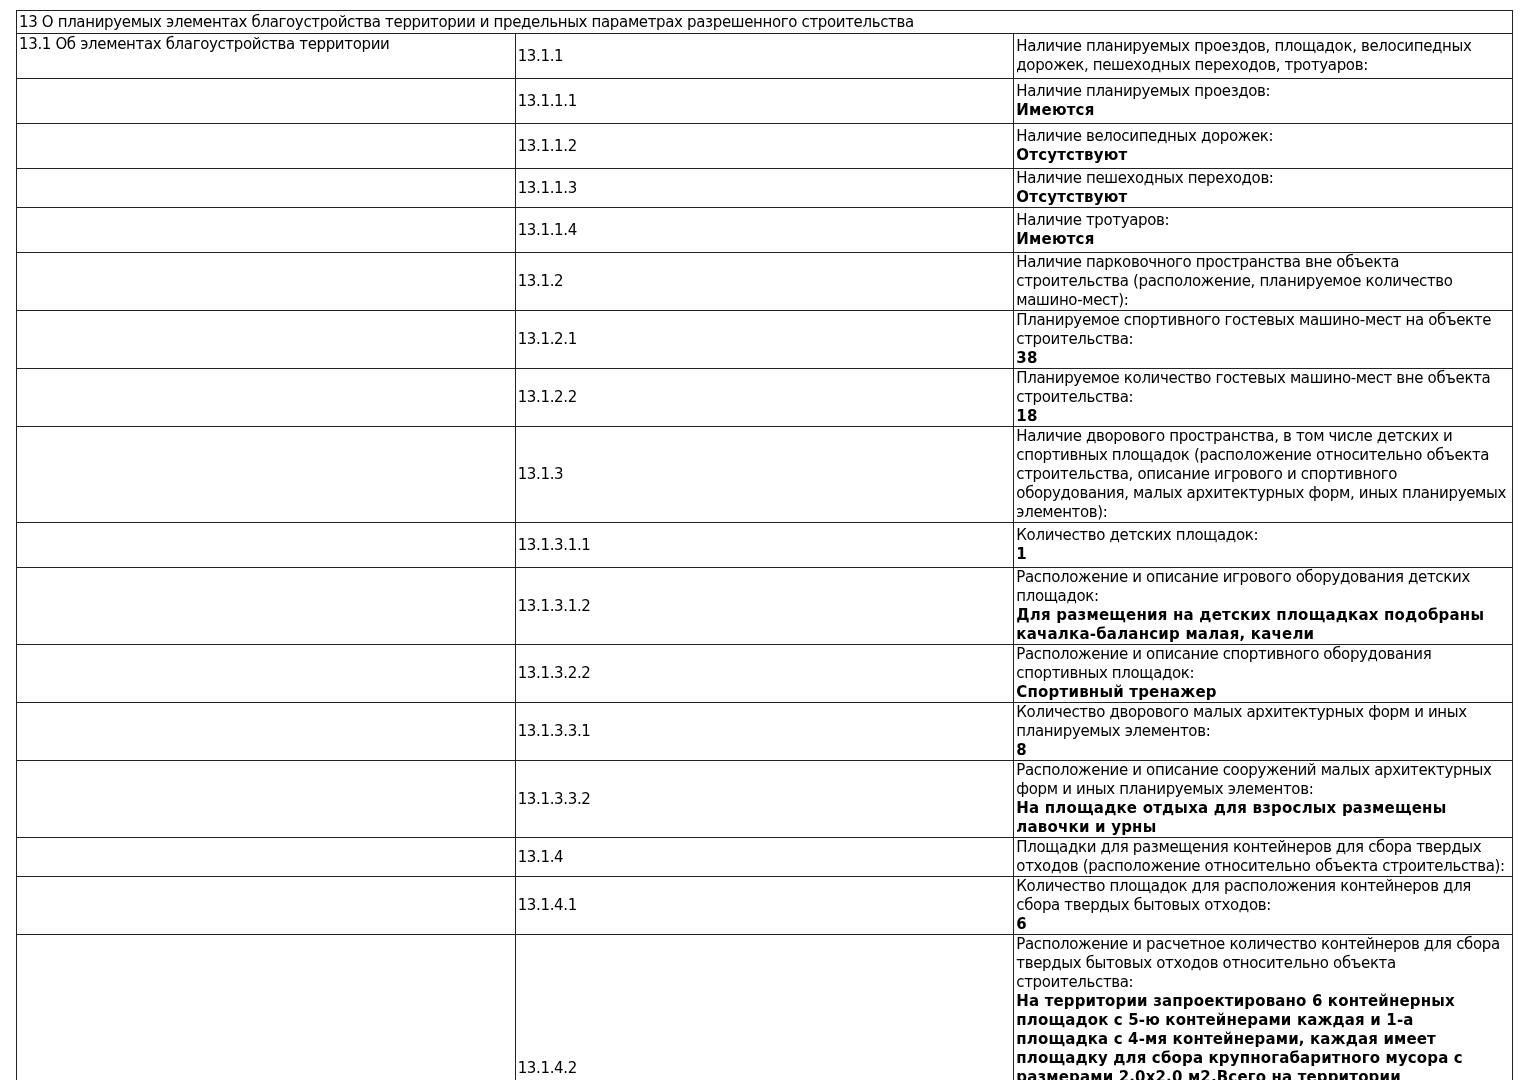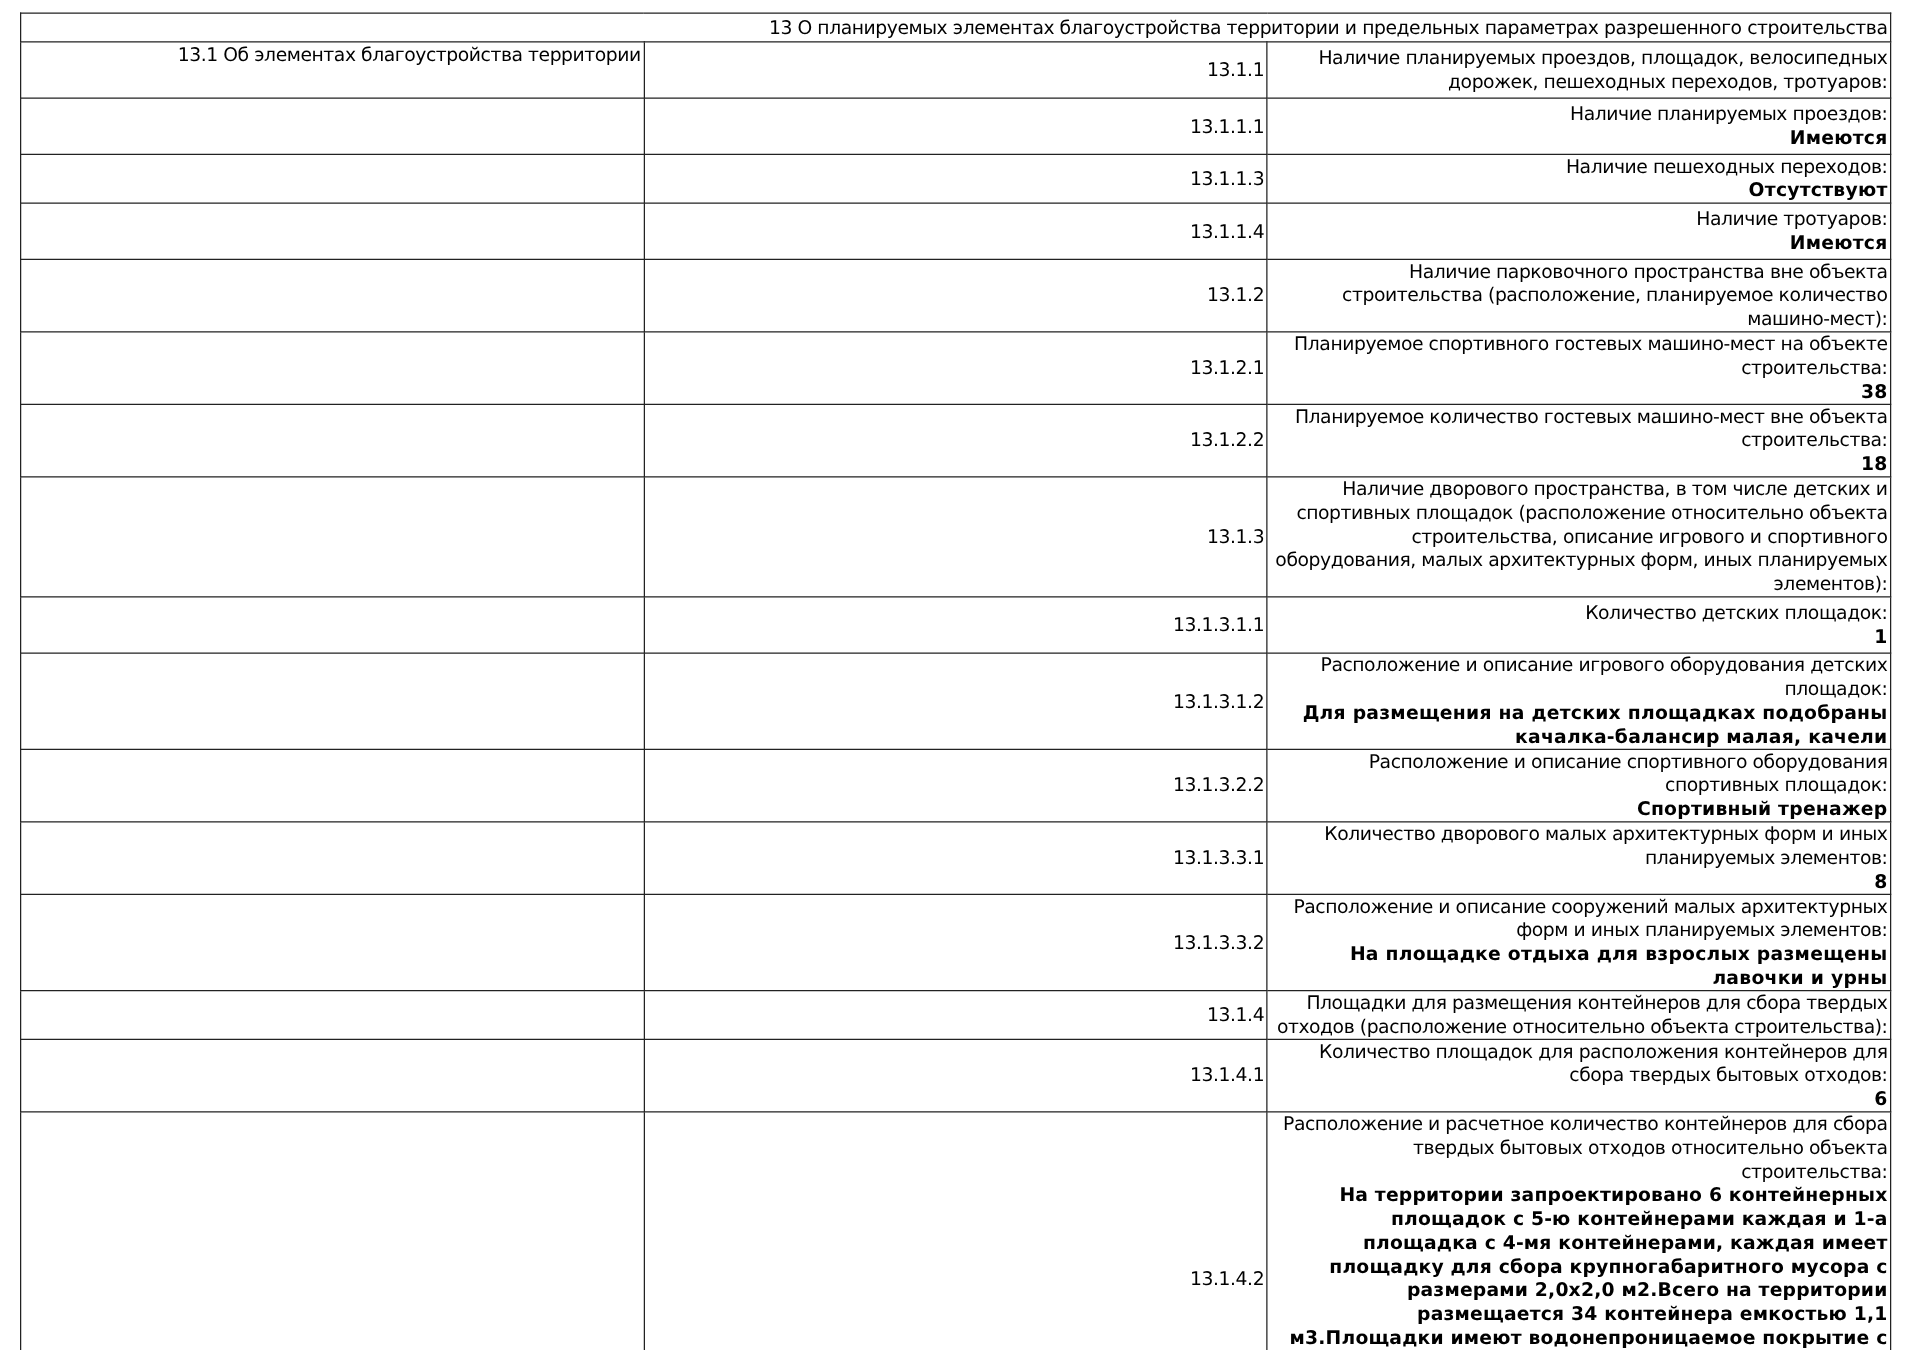--- a/index.html
+++ b/index.html
@@ -1,21 +1,21 @@
 <!DOCTYPE html>
 <html><head>
 <meta charset="utf-8">
 <style>
   html, body { margin: 0; padding: 0; background: #ffffff; }
   body { width: 1529px; height: 1080px; position: relative; overflow: hidden;
          font-family: "DejaVu Sans", sans-serif; color: #000; }
   .doc { position: absolute; left: 16px; top: 10px; width: 1497px; }
   table { border-collapse: collapse; width: 1497px; table-layout: fixed; }
   td { border: 1.5px solid #222; padding: 0 2px; vertical-align: middle;
-       font-size: 15px; line-height: 19px; letter-spacing: -0.35px; text-align: right; }
+       font-size: 15px; line-height: 19px; letter-spacing: -0.35px; }
   td.c1 { width: 370px; vertical-align: top; }
   td.c2 { width: 100px; }
   td.c3 { }
   td.head { height: 22px; }
   .lbl { display: block; }
   .val { display: block; font-weight: bold; letter-spacing: 0.2px; }
   .val.long { letter-spacing: 0.15px; }
   .sec-title { display: block; line-height: 19px; padding-top: 1px; }
 </style>
 </head>
@@ -40,20 +40,28 @@
 
   <tr style="height:45px">
     <td class="c1"></td>
     <td class="c2">13.1.1.1</td>
     <td class="c3">
             <span class="lbl">Наличие планируемых проездов:</span>
             <span class="val">Имеются</span>
           </td>
   </tr>
 
+  <tr style="height:45px">
+    <td class="c1"></td>
+    <td class="c2">13.1.1.2</td>
+    <td class="c3">
+            <span class="lbl">Наличие велосипедных дорожек:</span>
+            <span class="val">Отсутствуют</span>
+          </td>
+  </tr>
 
   <tr style="height:34px">
     <td class="c1"></td>
     <td class="c2">13.1.1.3</td>
     <td class="c3">
             <span class="lbl">Наличие пешеходных переходов:</span>
             <span class="val">Отсутствуют</span>
           </td>
   </tr>
 

